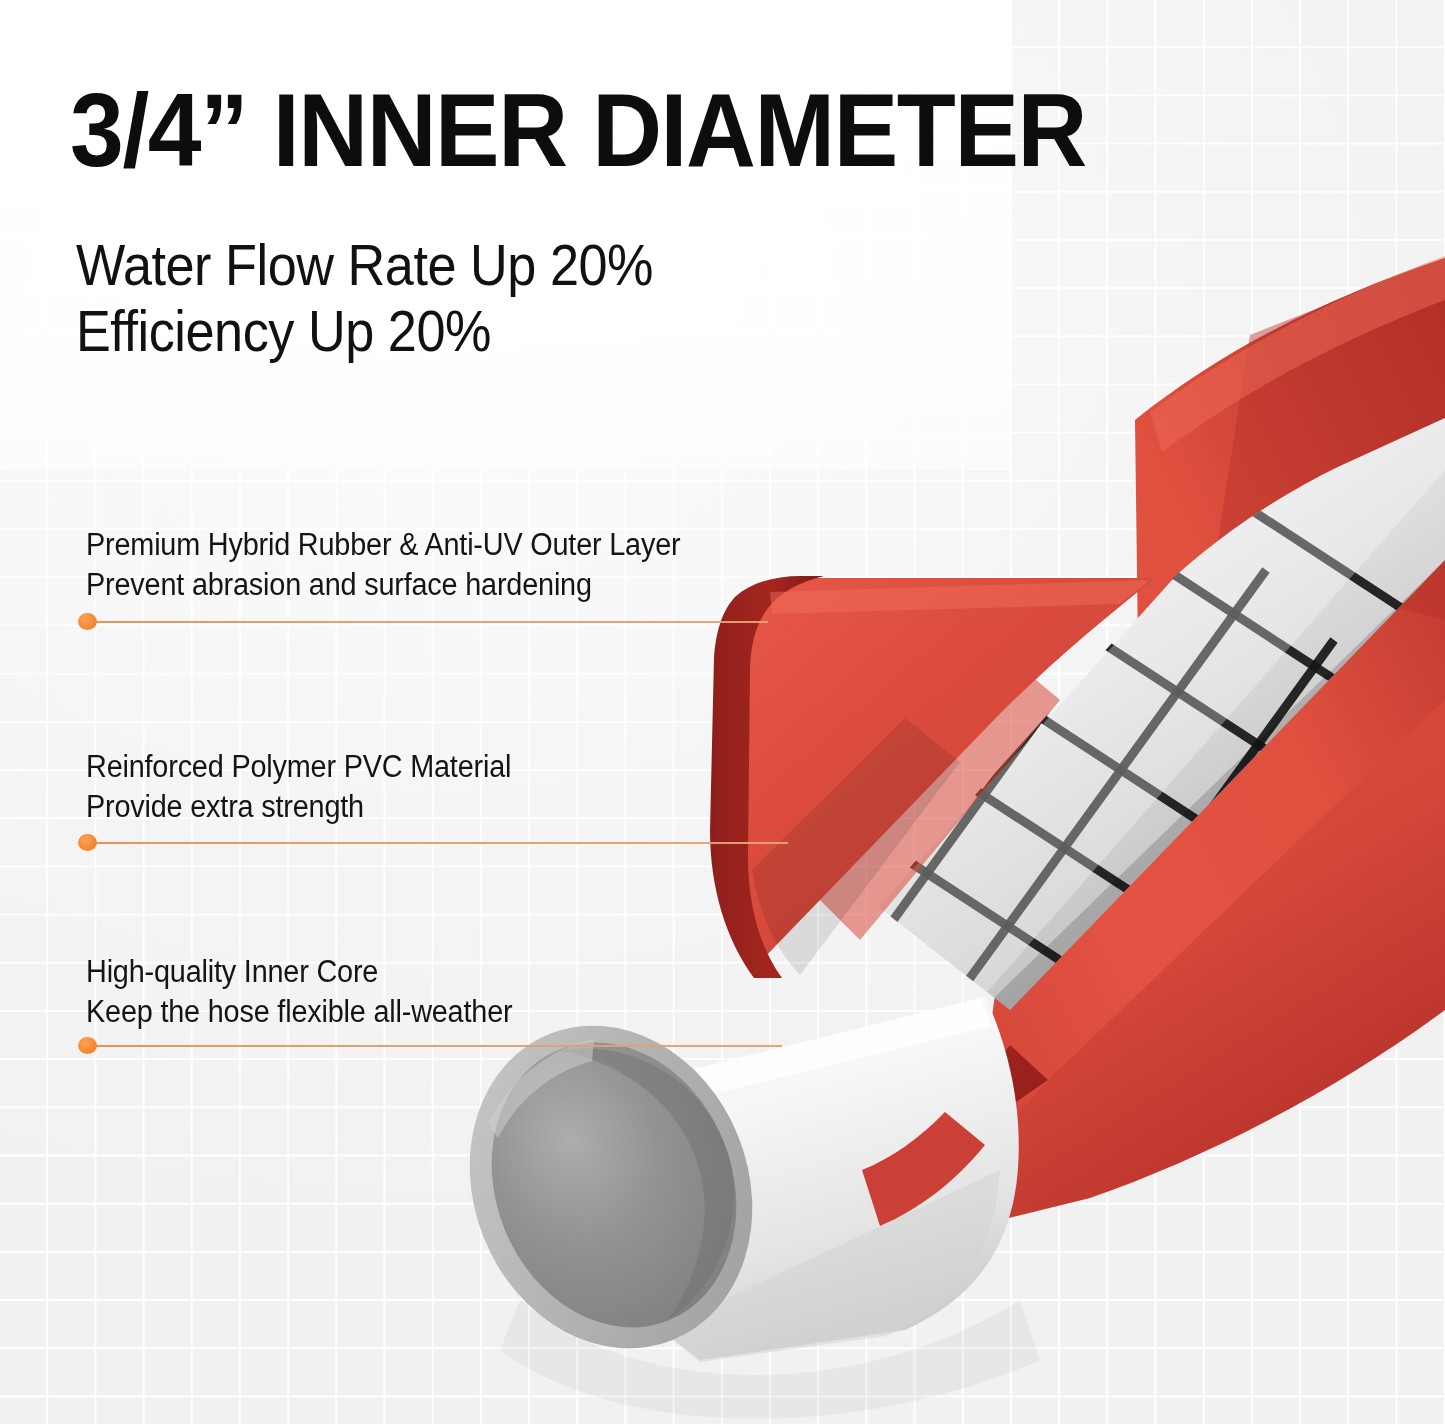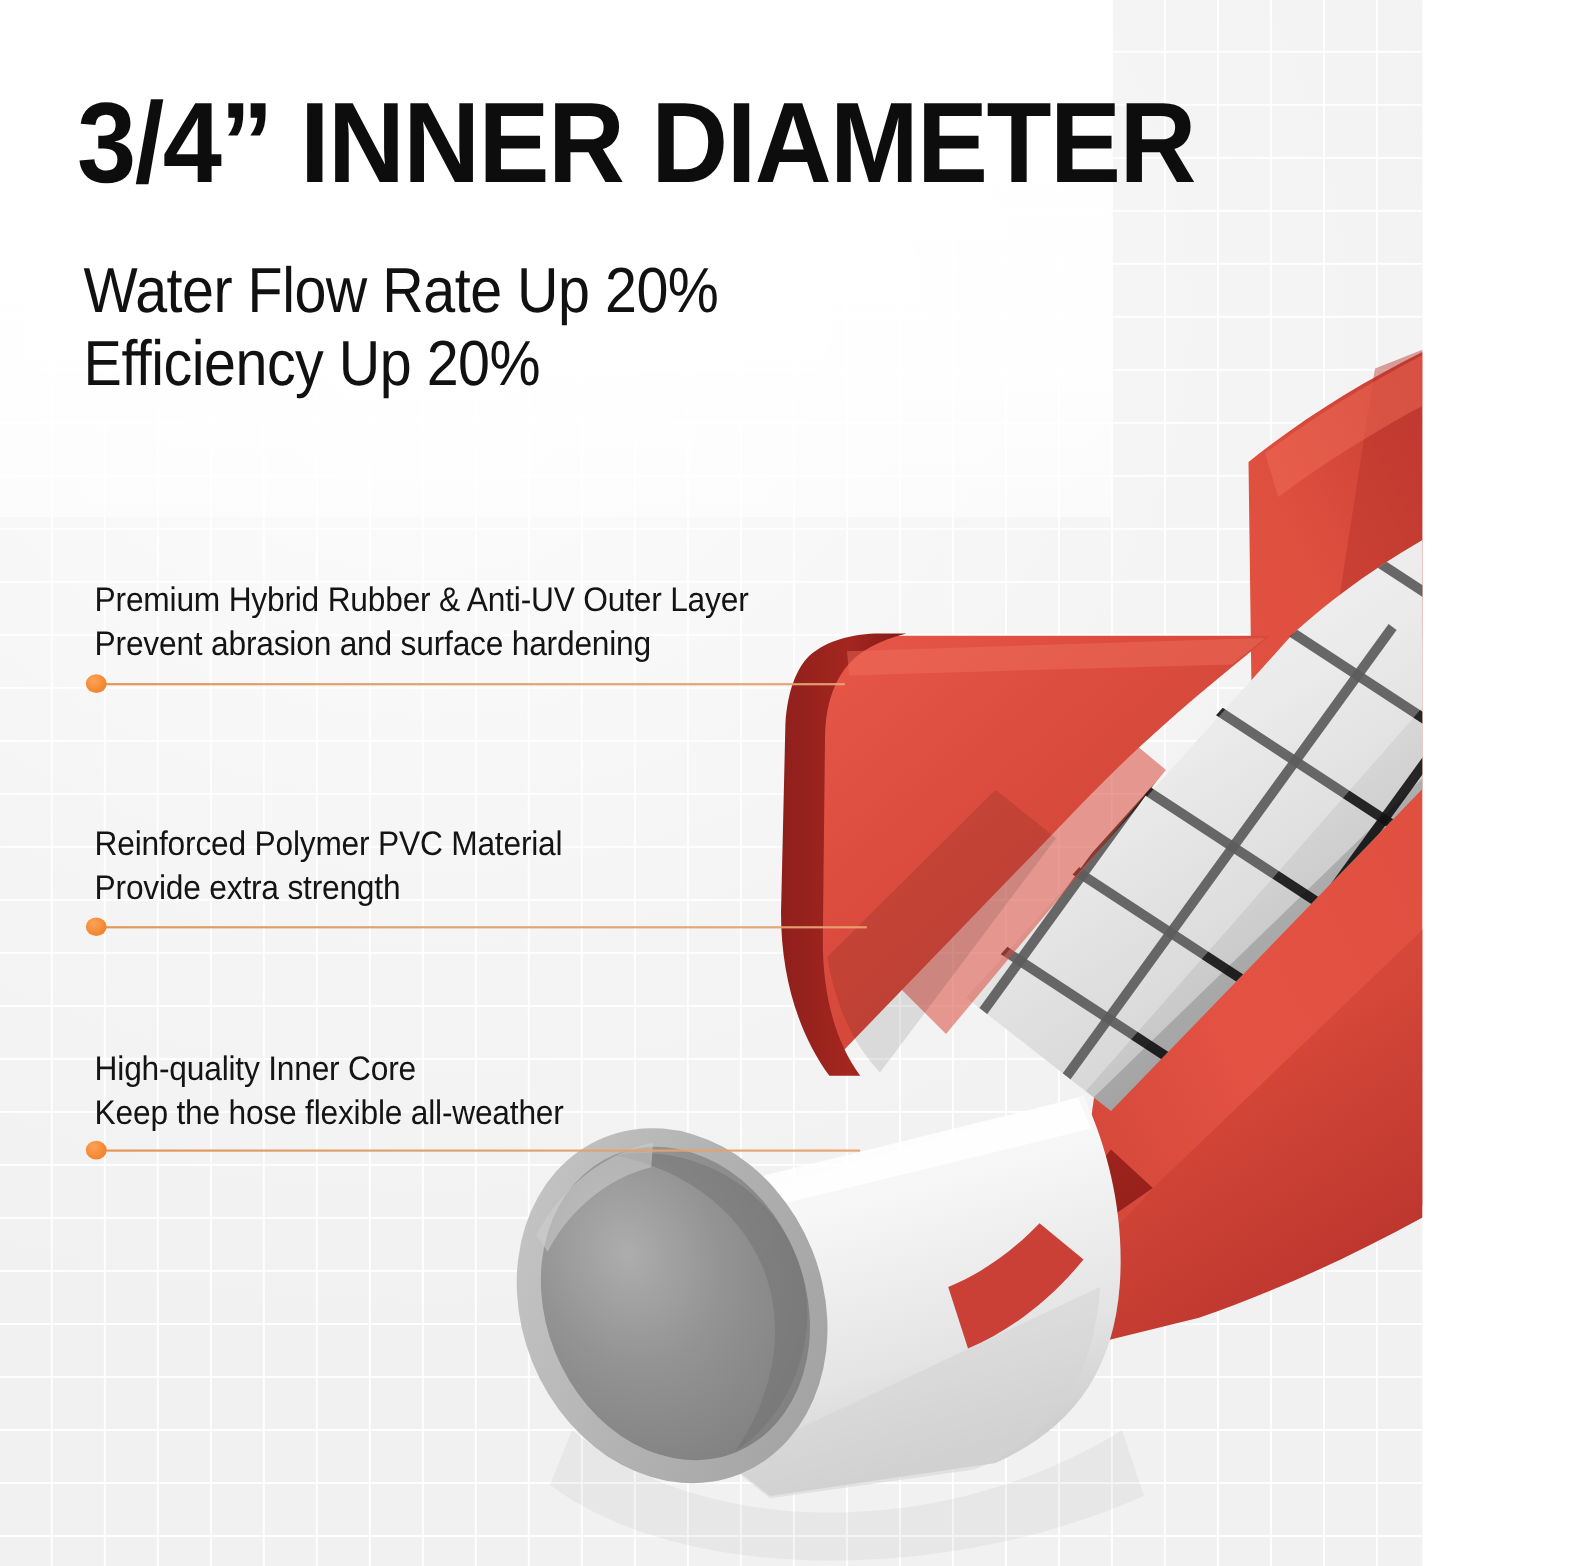--- a/index.html
+++ b/index.html
@@ -3,21 +3,21 @@
 <meta charset="utf-8">
 <style>
   * { margin:0; padding:0; box-sizing:border-box; }
   html,body { background:#ffffff; }
   body {
     font-family:"Liberation Sans", sans-serif;
     -webkit-font-smoothing:antialiased;
   }
   #page {
     position:relative;
-    width:1293px;
+    width:1445px;
     height:1424px;
     overflow:hidden;
     background:#f2f2f2;
   }
   
   #grid-bg {
     position:absolute; inset:0;
     background-color:#f1f1f1;
     background-image:
       linear-gradient(to right, rgba(255,255,255,0.95) 2px, transparent 2px),

